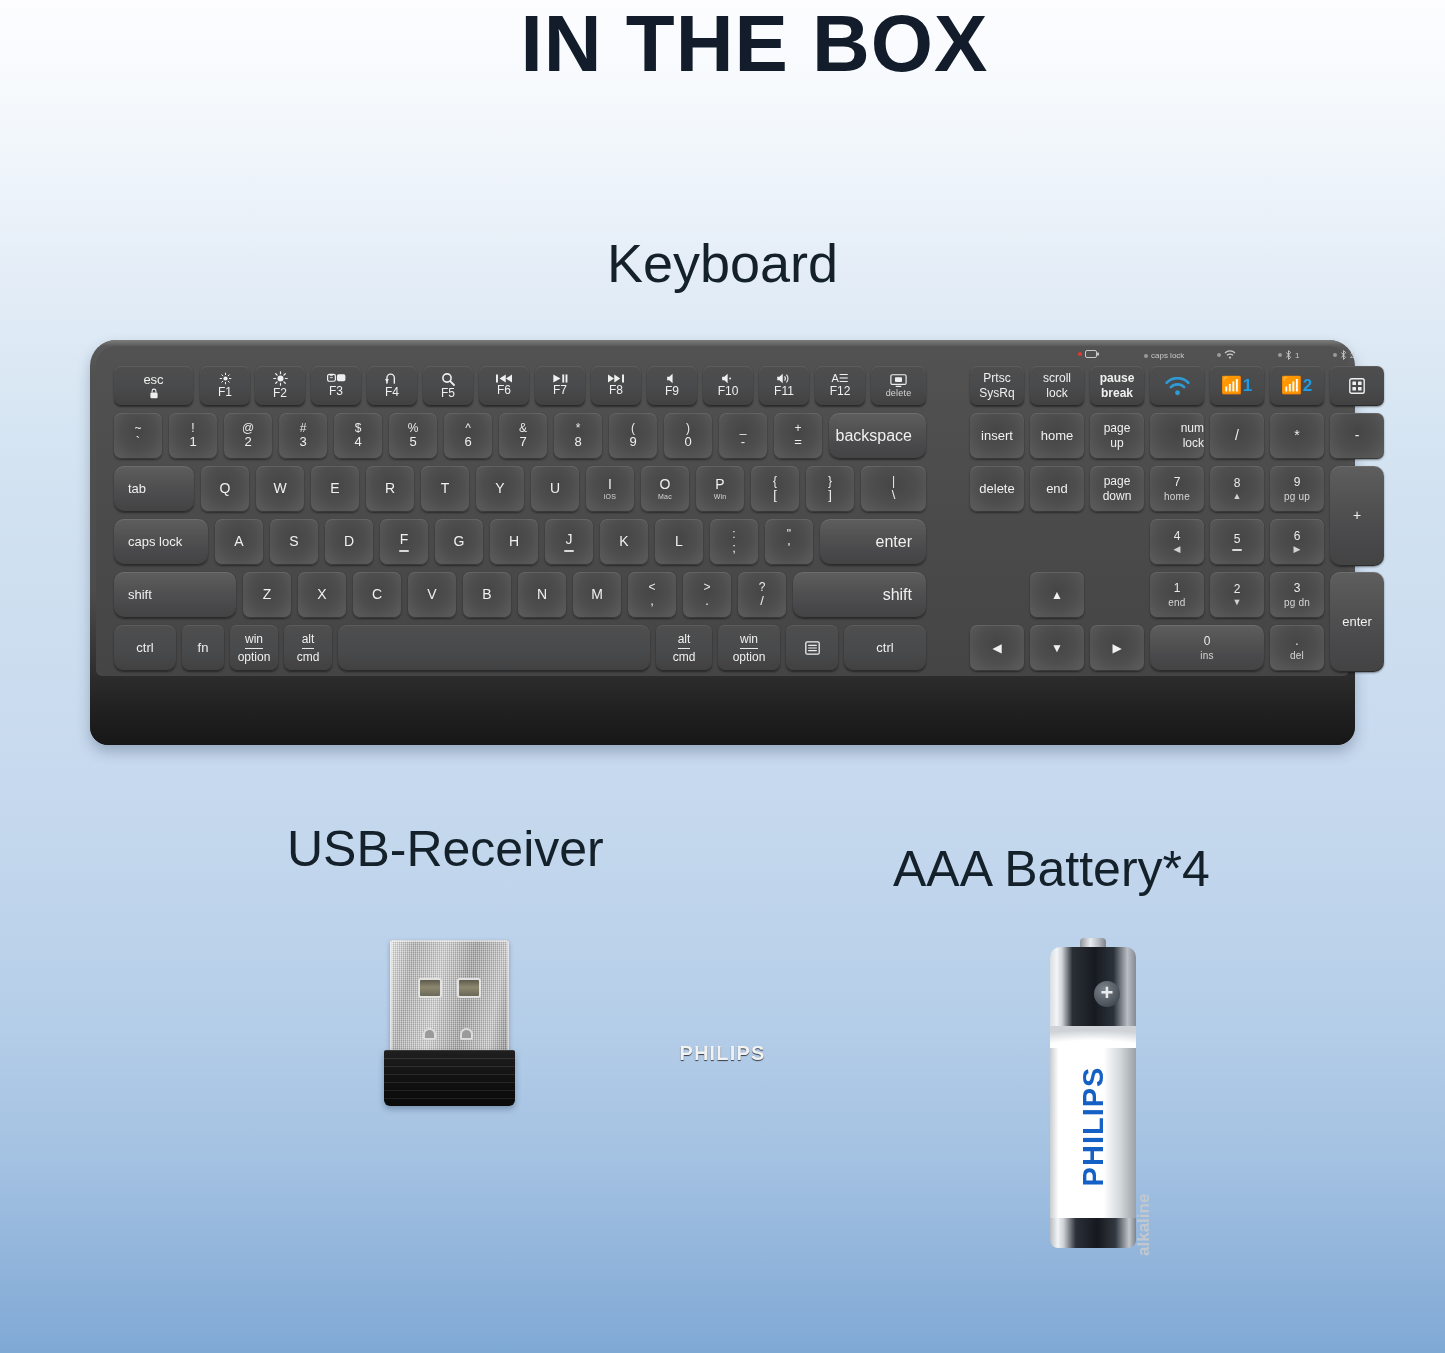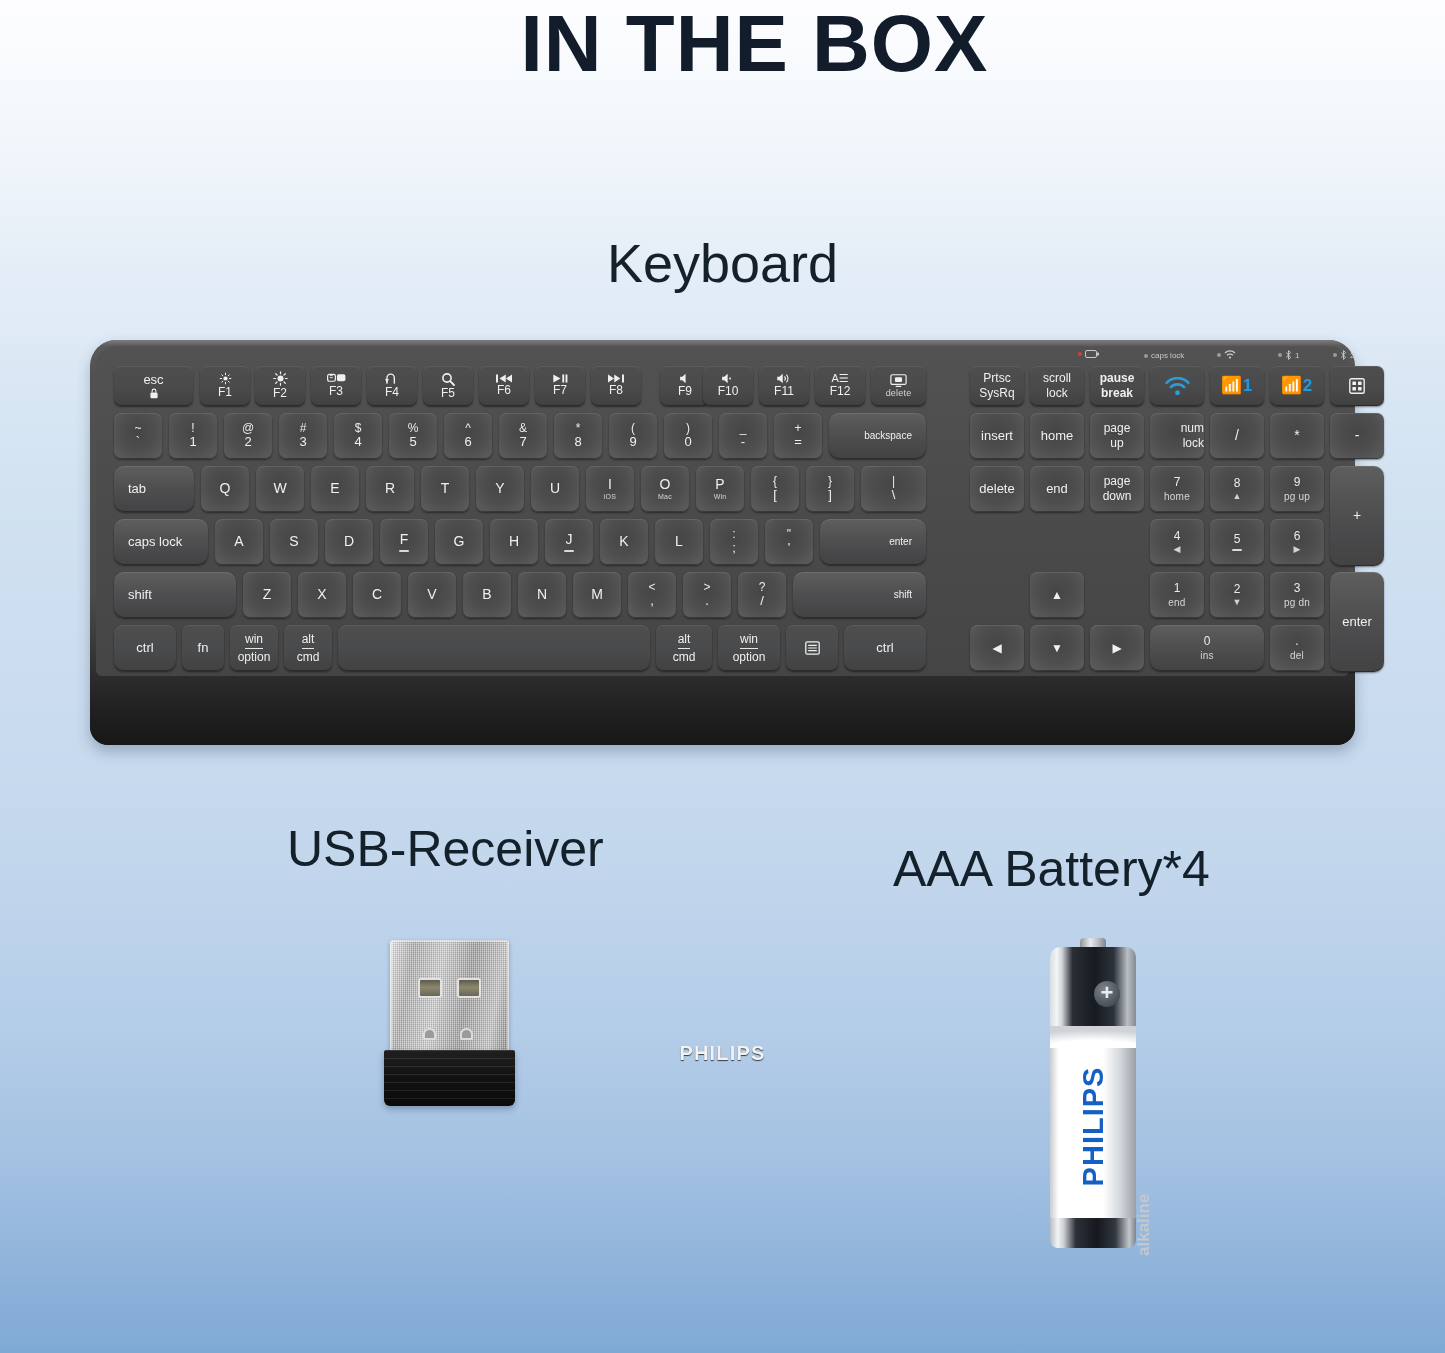--- a/index.html
+++ b/index.html
@@ -109,21 +109,21 @@
     background: linear-gradient(180deg,#5e5e5f 0%,#515152 40%,#48484a 75%,#434344 100%);
   }
   .key .top   { font-size: 12px; opacity:.97; }
   .key .bot   { font-size: 13px; }
   .key .sub   { font-size: 7px; opacity:.82; margin-top:1px; letter-spacing:.2px;}
   .key .big   { font-size: 14px; font-weight:400; }
   .key .fk    { font-size: 12px; margin-top:1px; }
   .key .gl    { font-size: 11px; line-height:1; }
   .key .stack2 { font-size: 12px; line-height: 1.25; }
   .key .divided { border-bottom: 1px solid #e8e8e8; padding-bottom:1px; margin-bottom:1px; }
-  .key .wide-lbl { width:100%; text-align:right; padding-right:14px; font-size:10px; }
+  .key .wide-lbl { width:100%; text-align:right; padding-right:14px; font-size:16px; }
   .key .wide-lbl-l { width:100%; text-align:left; padding-left:14px; font-size:13px; }
 
   .homebar { display:block; width:10px; height:2px; background:#d9d9d9; margin-top:3px; border-radius:1px;}
 
   
   .led-row { position:absolute; color:#c9c9c9; font-size:8px; display:flex; align-items:center; gap:3px;}
   .led-dot { width:4px; height:4px; border-radius:50%; background:#9a9a9a; display:inline-block;}
   .led-dot.red { background:#e03a2f; }
   .bt   { color:#1f9ae0; font-size:17px; font-weight:600; }
 
@@ -322,21 +322,21 @@
 
   <div class="key flat" style="left:501px;top:26px;width:50px;height:40px;">
     <svg width="16" height="9" viewBox="0 0 18 10">
       <path d="M0 0.5 L6.8 5 L0 9.5 Z" fill="#efefef"></path>
       <path d="M7 0.5 L13.8 5 L7 9.5 Z" fill="#efefef"></path>
       <rect x="15.8" y="0.5" width="2.2" height="9" fill="#efefef"></rect>
     </svg>
     <span class="fk">F8</span>
   </div>
 
-  <div class="key flat" style="left:570px;top:26px;width:50px;height:40px;">
+  <div class="key flat" style="left:557px;top:26px;width:50px;height:40px;">
     <svg width="13" height="11" viewBox="0 0 13 12">
       <path d="M0.6 4 H3 L6.6 0.8 V11.2 L3 8 H0.6 Z" fill="#efefef"></path>
     </svg>
     <span class="fk">F9</span>
   </div>
 
   <div class="key flat" style="left:613px;top:26px;width:50px;height:40px;">
     <svg width="14" height="11" viewBox="0 0 14 12">
       <path d="M0.6 4 H3 L6.6 0.8 V11.2 L3 8 H0.6 Z" fill="#efefef"></path>
       <circle cx="9.3" cy="6" r="1" fill="#efefef"></circle>

